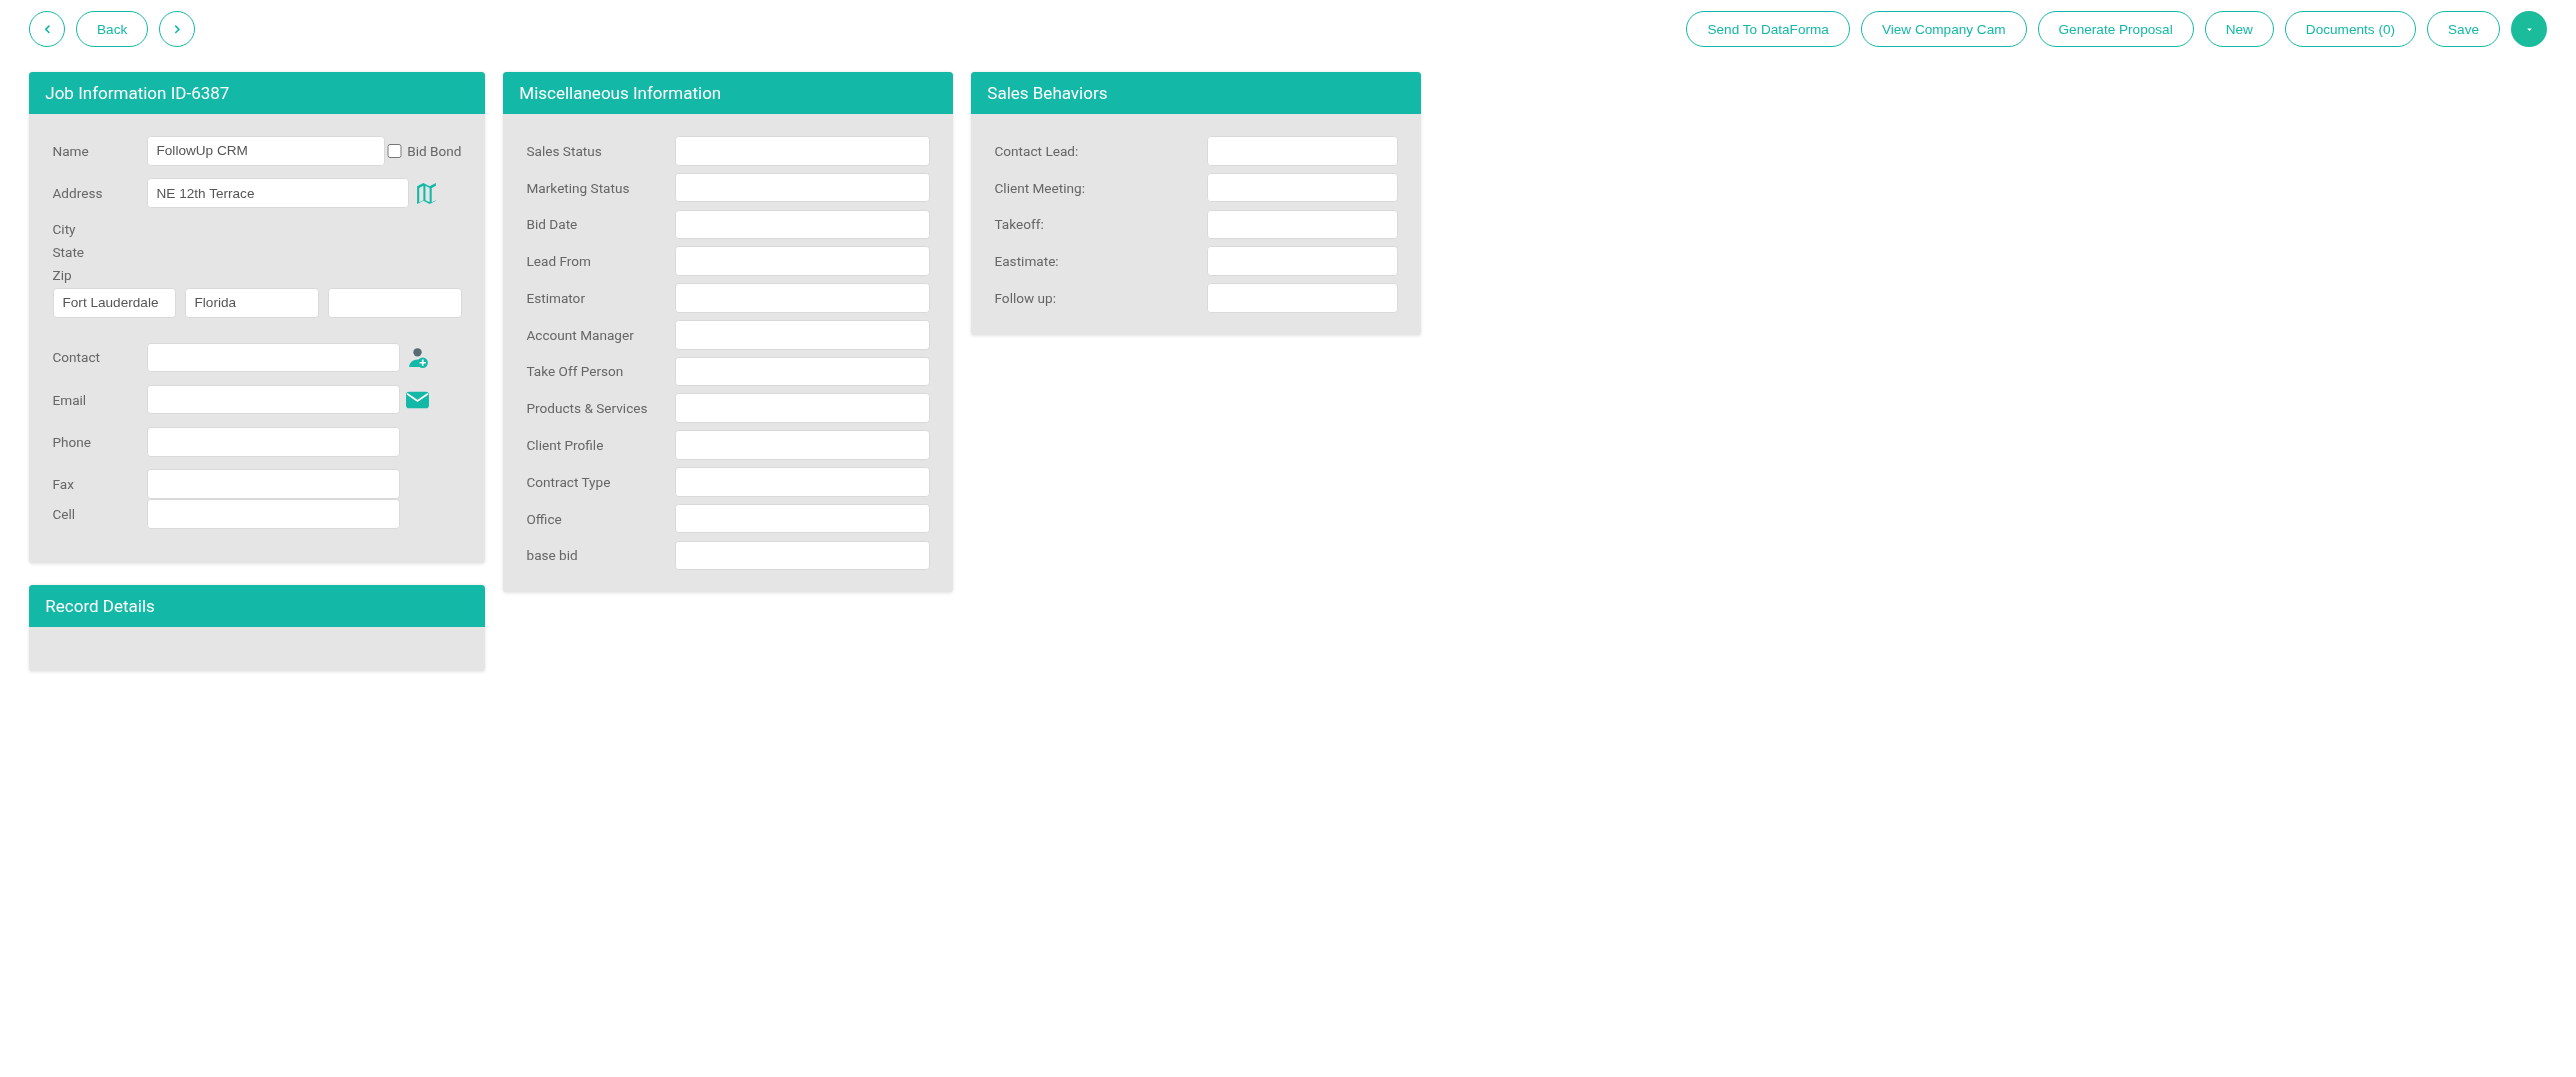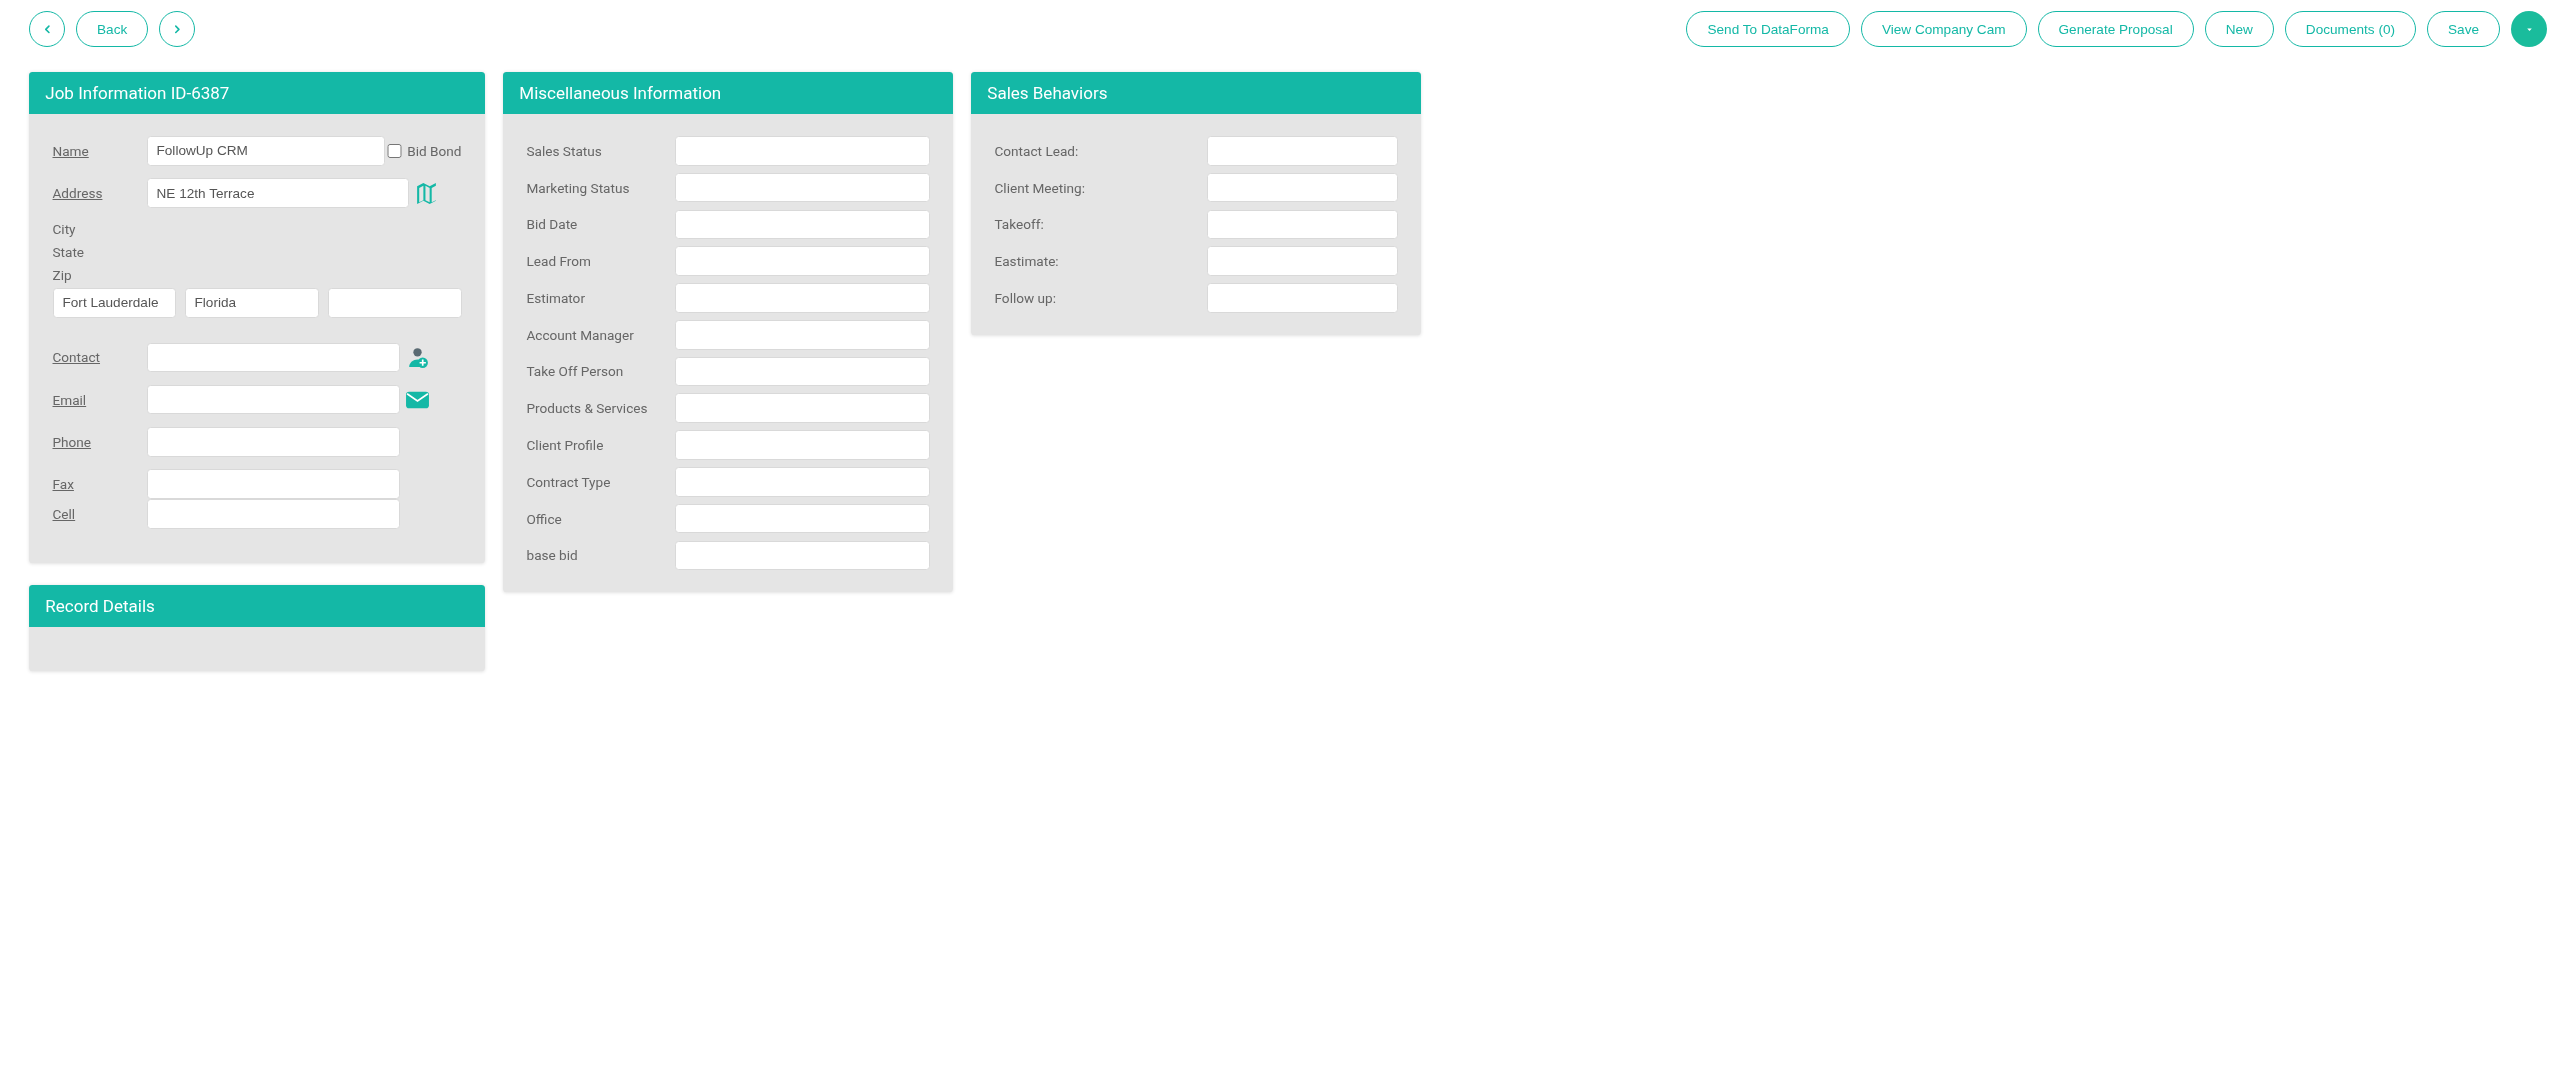--- a/index.html
+++ b/index.html
@@ -95,21 +95,20 @@
   .job-row {
     display: flex;
     align-items: center;
     margin-bottom: 12.7px;
     gap: 11px;
   }
   .job-row .lbl {
     flex: 0 0 83px;
     color: #666;
     font-size: 13.6px;
-    text-decoration: underline;
   }
   .job-row .ctl {
     flex: 1;
     display: flex;
     align-items: center;
     gap: 2px;
   }
   .text-input {
     width: 100%;
     border: 0.9px solid #d9d9d9;

